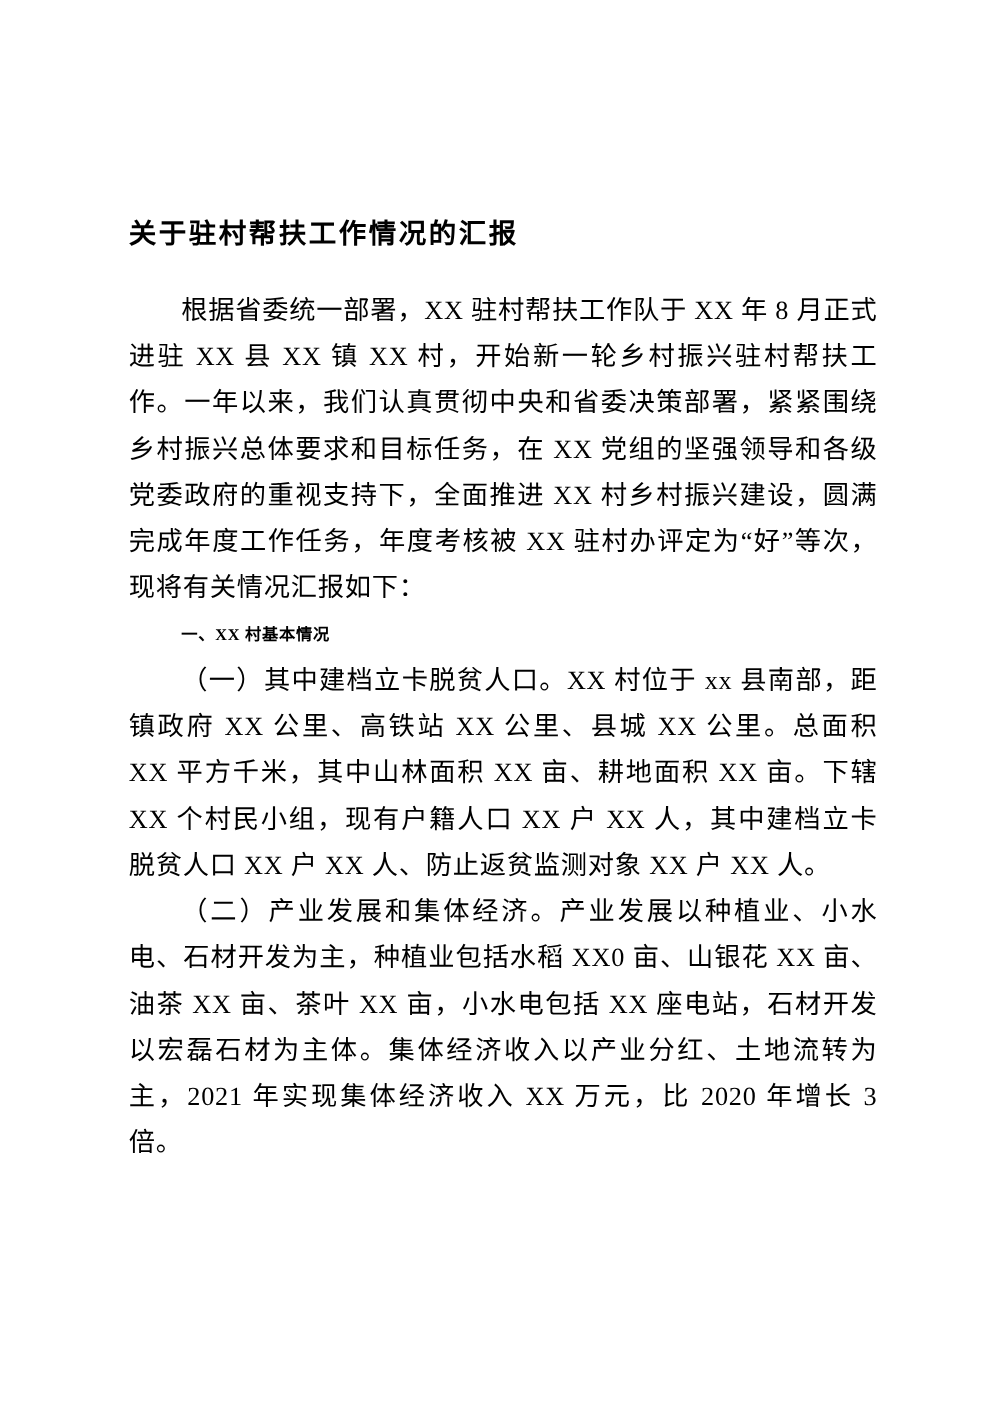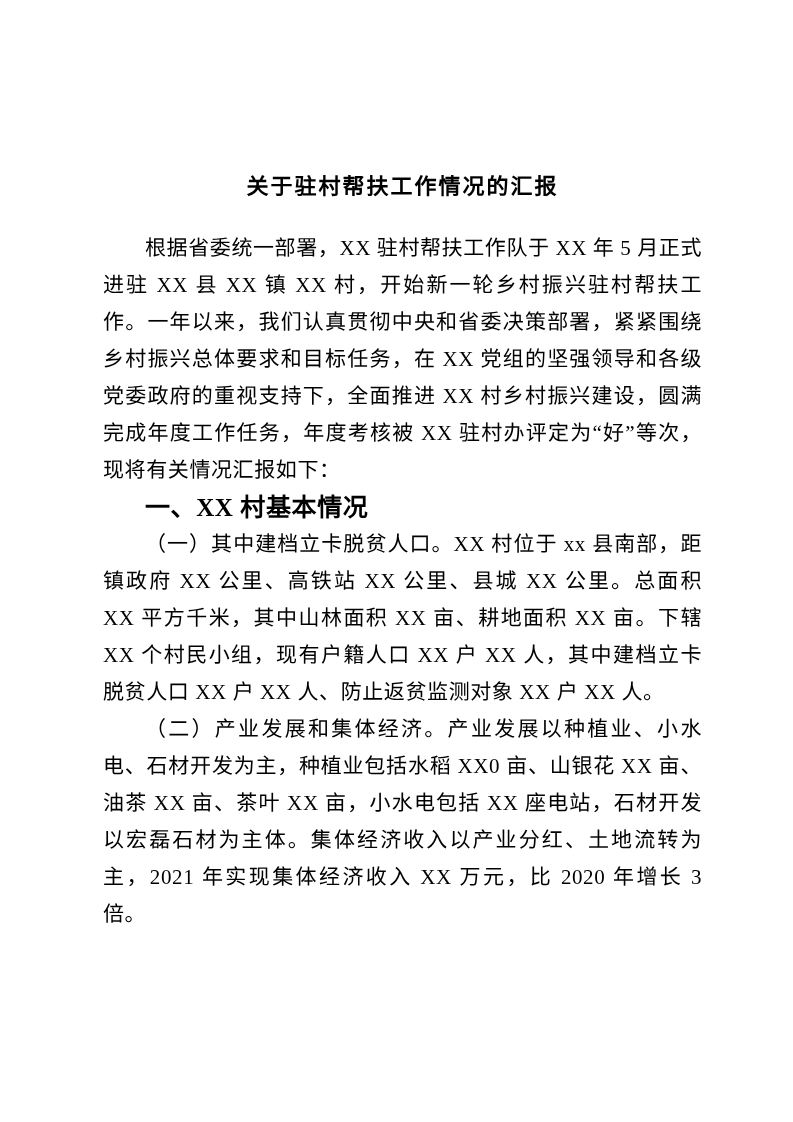--- a/index.html
+++ b/index.html
@@ -20,46 +20,46 @@
     position: absolute;
     left: 103px;
     top: 170px;
     width: 599px;
   }
   .doc-title {
     margin: 0 0 27px 0;
     font-size: 22px;
     font-weight: bold;
     line-height: 33px;
-    text-align: center;
+    text-align: left;
     letter-spacing: 2px;
     white-space: nowrap;
   }
   .body-para {
     margin: 0;
     font-size: 21px;
     line-height: 37px;
     text-align: justify;
     text-justify: inter-ideograph;
     text-indent: 42px;
     letter-spacing: 0.6px;
   }
   .section-heading {
     margin: 0;
-    font-size: 25px;
+    font-size: 13px;
     font-weight: bold;
     line-height: 37px;
     text-indent: 42px;
     letter-spacing: 0.6px;
   }
 </style>
 </head>
 <body>
 
 <div class="page">
   <div class="content">
     <h1 class="doc-title">关于驻村帮扶工作情况的汇报</h1>
-    <p class="body-para">根据省委统一部署，XX 驻村帮扶工作队于 XX 年 5 月正式进驻 XX 县 XX 镇 XX 村，开始新一轮乡村振兴驻村帮扶工作。一年以来，我们认真贯彻中央和省委决策部署，紧紧围绕乡村振兴总体要求和目标任务，在 XX 党组的坚强领导和各级党委政府的重视支持下，全面推进 XX 村乡村振兴建设，圆满完成年度工作任务，年度考核被 XX 驻村办评定为“好”等次，现将有关情况汇报如下：</p>
+    <p class="body-para">根据省委统一部署，XX 驻村帮扶工作队于 XX 年 8 月正式进驻 XX 县 XX 镇 XX 村，开始新一轮乡村振兴驻村帮扶工作。一年以来，我们认真贯彻中央和省委决策部署，紧紧围绕乡村振兴总体要求和目标任务，在 XX 党组的坚强领导和各级党委政府的重视支持下，全面推进 XX 村乡村振兴建设，圆满完成年度工作任务，年度考核被 XX 驻村办评定为“好”等次，现将有关情况汇报如下：</p>
     <h2 class="section-heading">一、XX 村基本情况</h2>
     <p class="body-para">（一）其中建档立卡脱贫人口。XX 村位于 xx 县南部，距镇政府 XX 公里、高铁站 XX 公里、县城 XX 公里。总面积 XX 平方千米，其中山林面积 XX 亩、耕地面积 XX 亩。下辖 XX 个村民小组，现有户籍人口 XX 户 XX 人，其中建档立卡脱贫人口 XX 户 XX 人、防止返贫监测对象 XX 户 XX 人。</p>
     <p class="body-para">（二）产业发展和集体经济。产业发展以种植业、小水电、石材开发为主，种植业包括水稻 XX0 亩、山银花 XX 亩、油茶 XX 亩、茶叶 XX 亩，小水电包括 XX 座电站，石材开发以宏磊石材为主体。集体经济收入以产业分红、土地流转为主，2021 年实现集体经济收入 XX 万元，比 2020 年增长 3 倍。</p>
   </div>
 </div>
 
 </body></html>

